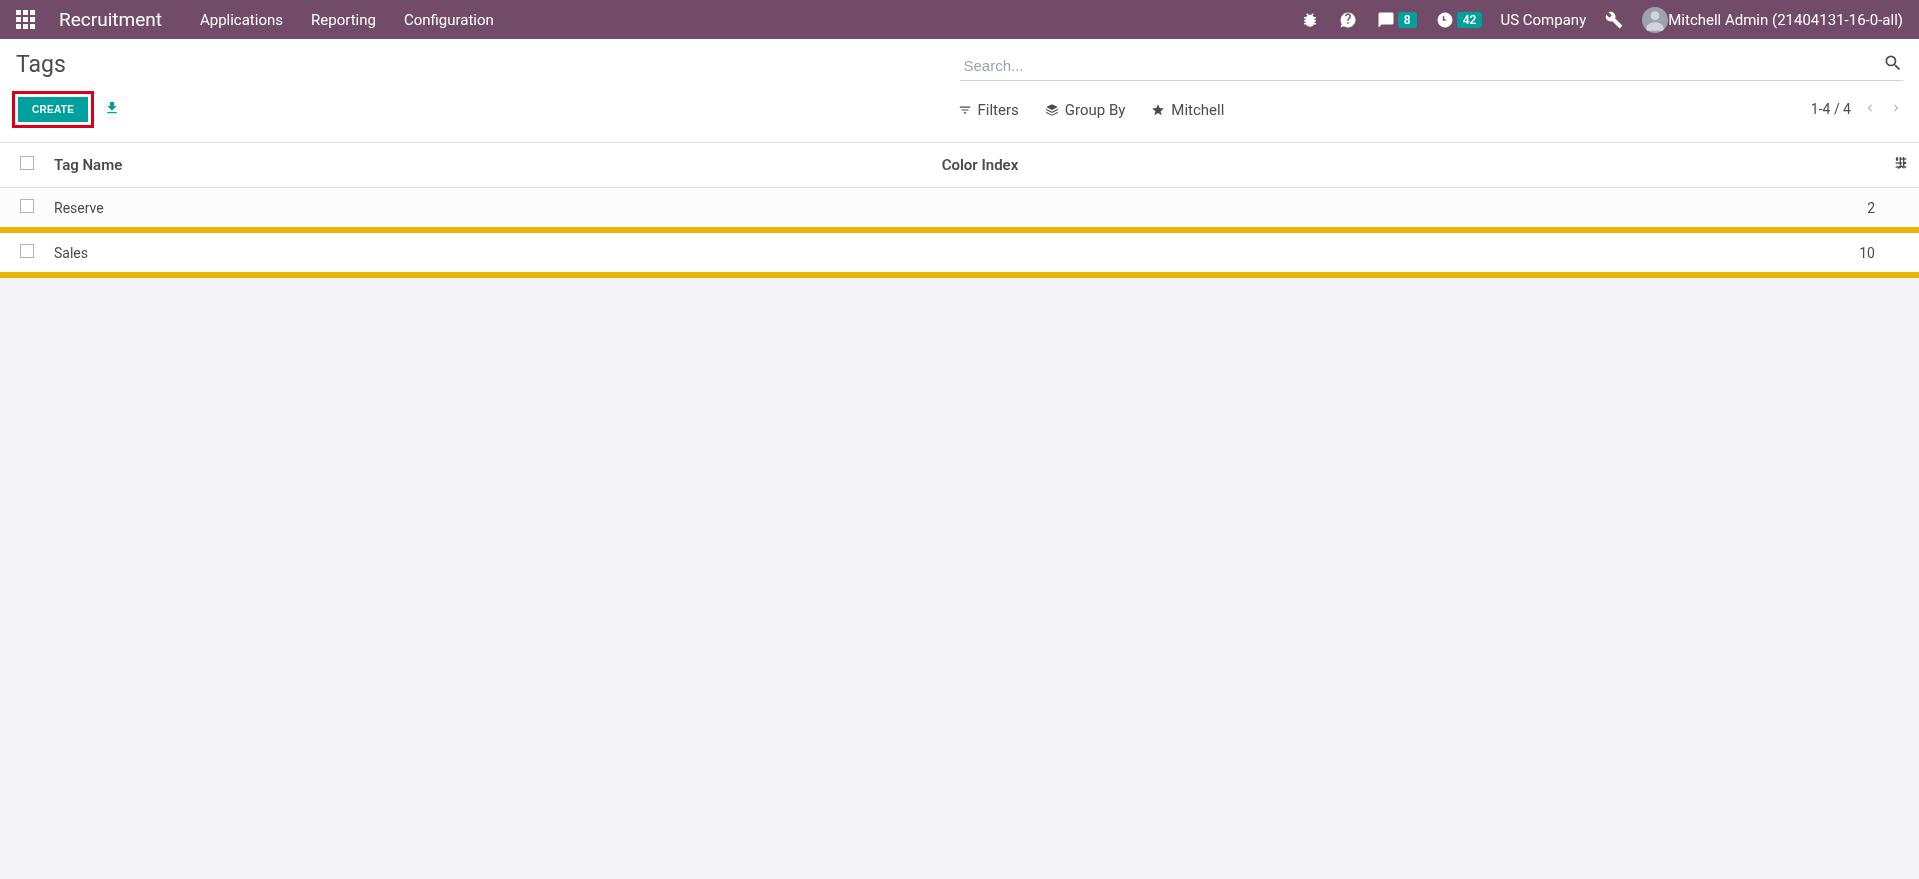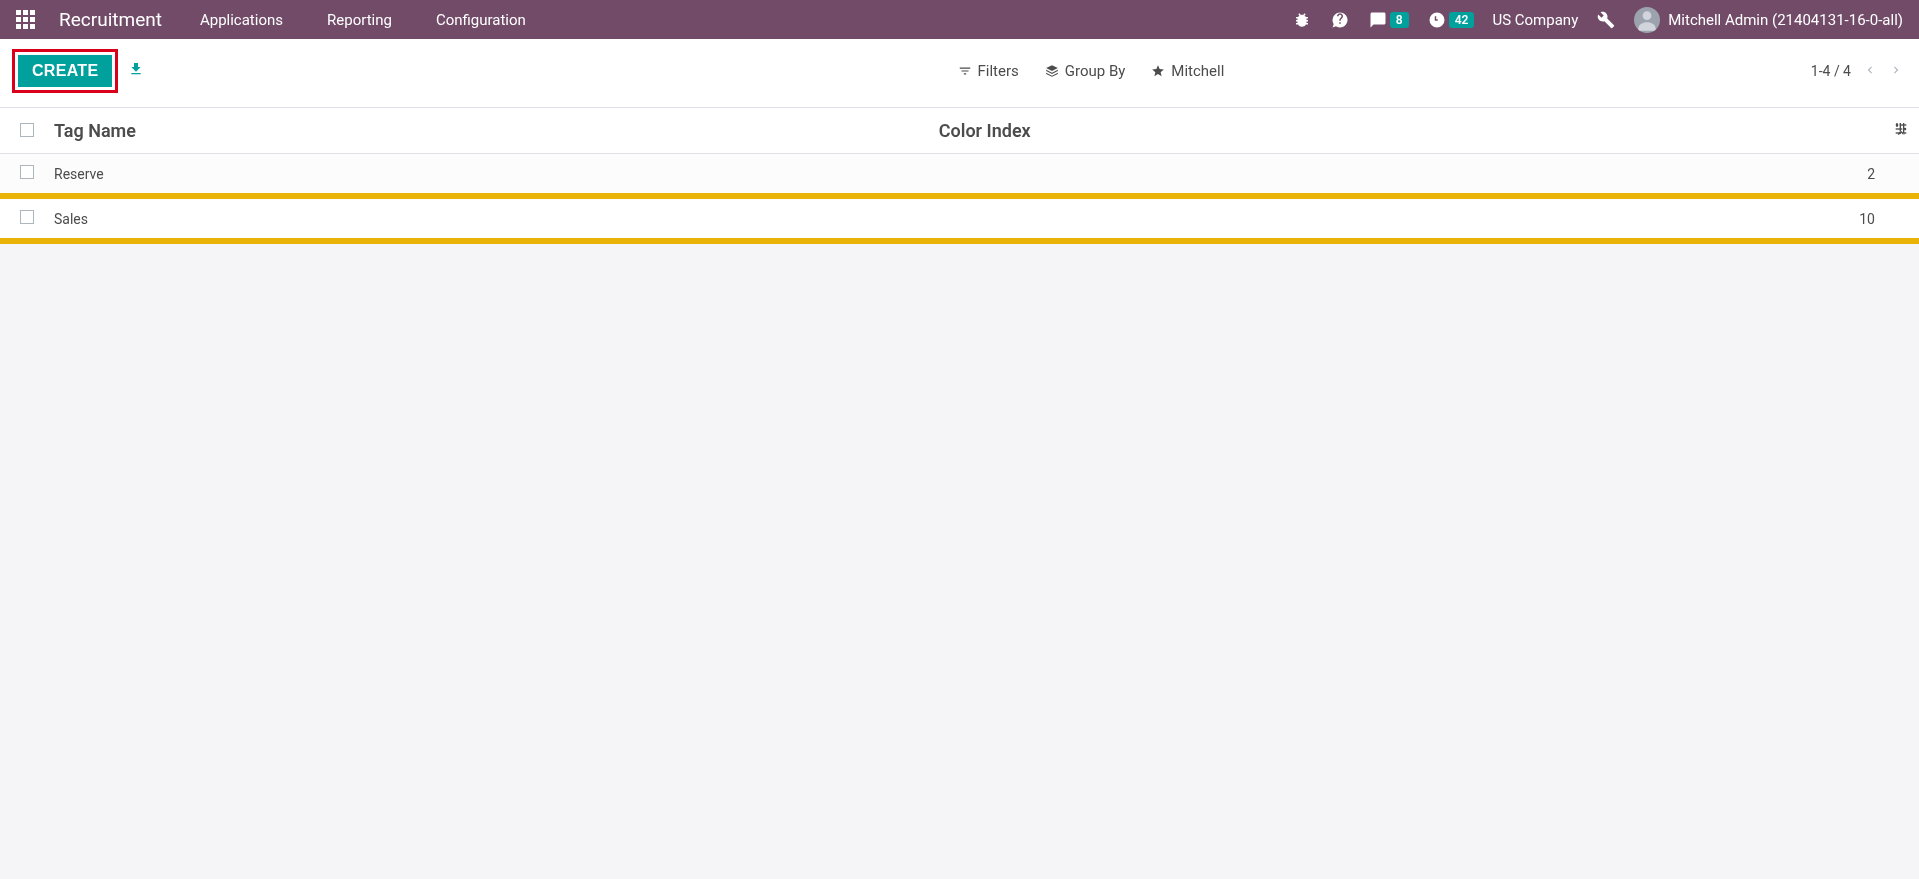--- a/index.html
+++ b/index.html
@@ -4,59 +4,59 @@
 <style>
   * { margin: 0; padding: 0; box-sizing: border-box; }
   body { font-family: -apple-system, BlinkMacSystemFont, "Segoe UI", Roboto, "Helvetica Neue", Arial, sans-serif; background: #f5f5f7; color: #374151; width: 1919px; }
   
   
   .navbar { background: #714b67; height: 39px; display: flex; align-items: center; padding: 0 16px; color: #fff; }
   .navbar-left { display: flex; align-items: center; gap: 20px; }
   .apps-icon { display: grid; grid-template-columns: repeat(3, 5px); grid-template-rows: repeat(3, 5px); gap: 2px; cursor: pointer; }
   .apps-icon span { background: #fff; width: 5px; height: 5px; }
   .app-title { font-size: 19px; font-weight: 400; margin-left: 4px; }
-  .nav-menu { display: flex; gap: 44px; margin-left: 18px; }
+  .nav-menu { display: flex; gap: 28px; margin-left: 18px; }
   .nav-link { color: #fff; font-size: 15px; cursor: pointer; }
   .navbar-right { margin-left: auto; display: flex; align-items: center; gap: 18px; }
   .nav-icon { width: 20px; height: 20px; display: inline-flex; align-items: center; justify-content: center; cursor: pointer; }
   .nav-icon svg { width: 18px; height: 18px; fill: #fff; }
   .badge-wrap { position: relative; display: inline-flex; align-items: center; }
   .badge { background: #00a09d; color: #fff; font-size: 12px; font-weight: 600; padding: 1px 6px; border-radius: 3px; margin-left: 2px; }
   .company-name { font-size: 15px; cursor: pointer; }
   .avatar { width: 26px; height: 26px; border-radius: 50%; background: #9ca3af; display: inline-block; overflow:hidden; }
   .avatar svg{width:100%;height:100%;}
-  .user-block { display: flex; align-items: center; gap: 8px; cursor: pointer; }
+  .user-block { display: flex; align-items: center; cursor: pointer; }
   .user-name { font-size: 15px; }
   
   
   .control-panel { background: #fff; border-bottom: 1px solid #dee2e6; }
   .cp-row1 { display: flex; align-items: flex-start; padding: 12px 16px 0 16px; }
   .page-title { font-size: 23px; font-weight: 400; color: #4c4c4c; }
   .search-area { margin-left: auto; width: 50%; position: relative; }
   .search-input { width: 100%; border: none; border-bottom: 1px solid #ced4da; padding: 6px 30px 6px 4px; font-size: 15px; outline: none; background: transparent; }
   .search-input::placeholder { color: #9ca3af; }
   .search-icon-btn { position: absolute; right: 0; top: 2px; cursor: pointer; }
   .search-icon-btn svg { width: 20px; height: 20px; fill: #4c4c4c; }
   
   .cp-row2 { display: flex; align-items: center; padding: 10px 16px 14px 12px; }
   .highlight-box { border: 3px solid #d9001b; padding: 3px; display: inline-block; }
-  .create-btn { background: #00a09d; color: #fff; border: none; padding: 7px 14px; font-size: 16px; font-weight: 600; cursor: pointer; letter-spacing: 0.3px; }
+  .create-btn { background: #00a09d; color: #fff; border: none; padding: 7px 14px; font-size: 10px; font-weight: 600; cursor: pointer; letter-spacing: 0.3px; }
   .export-icon { margin-left: 10px; cursor: pointer; color: #00a09d; }
   .export-icon svg { width: 16px; height: 16px; fill: #00a09d; }
   
   .search-tools { margin-left: auto; display: flex; align-items: center; gap: 26px; width: 50%; }
   .tool-item { display: inline-flex; align-items: center; gap: 6px; font-size: 15px; color: #4c4c4c; cursor: pointer; }
   .tool-item svg { width: 14px; height: 14px; fill: #4c4c4c; }
   .pager { margin-left: auto; display: flex; align-items: flex-start; gap: 12px; font-size: 14px; color: #4c4c4c; }
   .pager-btn svg { width: 14px; height: 14px; fill: #adb5bd; }
   .pager-btn { cursor: pointer; }
   
   
   .list-table { width: 100%; border-collapse: collapse; background: #fff; }
-  .list-table th { text-align: left; font-size: 18px; font-weight: 600; padding: 12px 10px; border-bottom: 1px solid #dee2e6; color: #4c4c4c; }
+  .list-table th { text-align: left; font-size: 15px; font-weight: 600; padding: 12px 10px; border-bottom: 1px solid #dee2e6; color: #4c4c4c; }
   .list-table th.col-checkbox { width: 44px; padding-left: 20px; }
   .list-table th.col-right { text-align: left; padding-right: 8px; }
   .list-table th.col-options { width: 36px; text-align: center; }
   .list-table td { font-size: 14px; padding: 11px 10px; border-bottom: 6px solid #eab308; color: #4c4c4c; }
   .list-table td.col-checkbox { padding-left: 20px; }
   .list-table td.col-right { text-align: right; padding-right: 8px; }
   .list-table tbody tr:nth-child(odd) { background: #fcfcfd; }
   .list-table tbody tr { cursor: pointer; }
   .chk { width: 14px; height: 14px; border: 1px solid #adb5bd; background: #fff; display: inline-block; cursor: pointer; }
   .options-icon svg { width: 16px; height: 16px; fill: #4c4c4c; }
@@ -123,20 +123,31 @@
             <circle cx="12" cy="8" r="4" fill="#d1d5db"></circle>
             <path d="M4 20c0-4 4-6 8-6s8 2 8 6v2H4v-2z" fill="#d1d5db"></path>
           </svg>
       </span>
       <span class="user-name">Mitchell Admin (21404131-16-0-all)</span>
     </div>
   </div>
 </div>
 
 <div class="control-panel">
+  <div class="cp-row1">
+    <div class="page-title">Tags</div>
+    <div class="search-area">
+      <input class="search-input" type="text" placeholder="Search..." style="">
+      <span class="search-icon-btn">
+        <svg viewBox="0 0 24 24">
+            <path d="M15.5 14h-.79l-.28-.27A6.471 6.471 0 0016 9.5 6.5 6.5 0 109.5 16c1.61 0 3.09-.59 4.23-1.57l.27.28v.79L19 20.49 20.49 19 15.5 14zm-6 0C7.01 14 5 11.99 5 9.5S7.01 5 9.5 5 14 7.01 14 9.5 11.99 14 9.5 14z"></path>
+          </svg>
+      </span>
+    </div>
+  </div>
   <div class="cp-row2">
     <span class="highlight-box">
       <button class="create-btn">CREATE</button>
     </span>
     <span class="export-icon">
       <svg viewBox="0 0 24 24">
           <path d="M19 9h-4V3H9v6H5l7 7 7-7zM5 18v2h14v-2H5z"></path>
         </svg>
     </span>
     <div class="search-tools">

